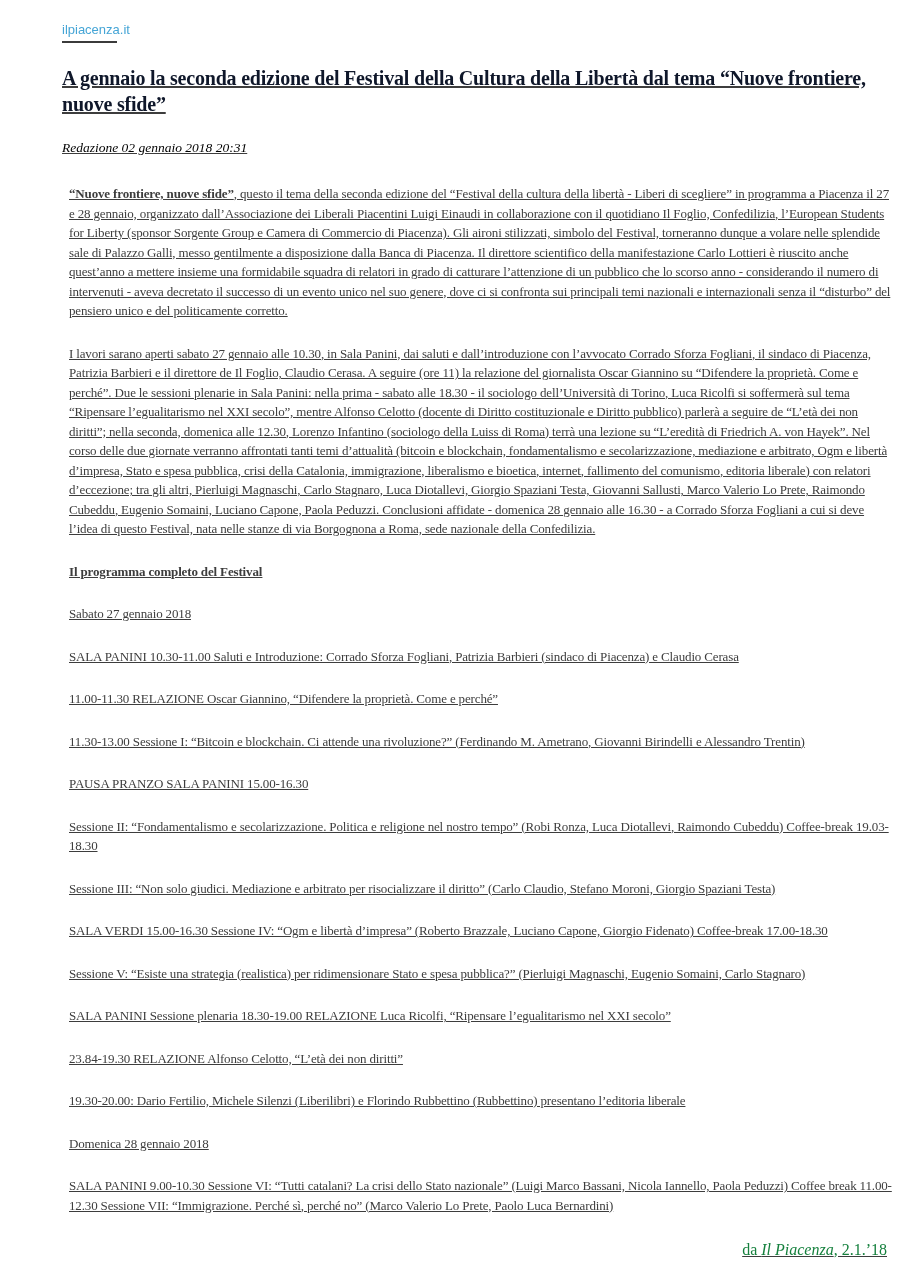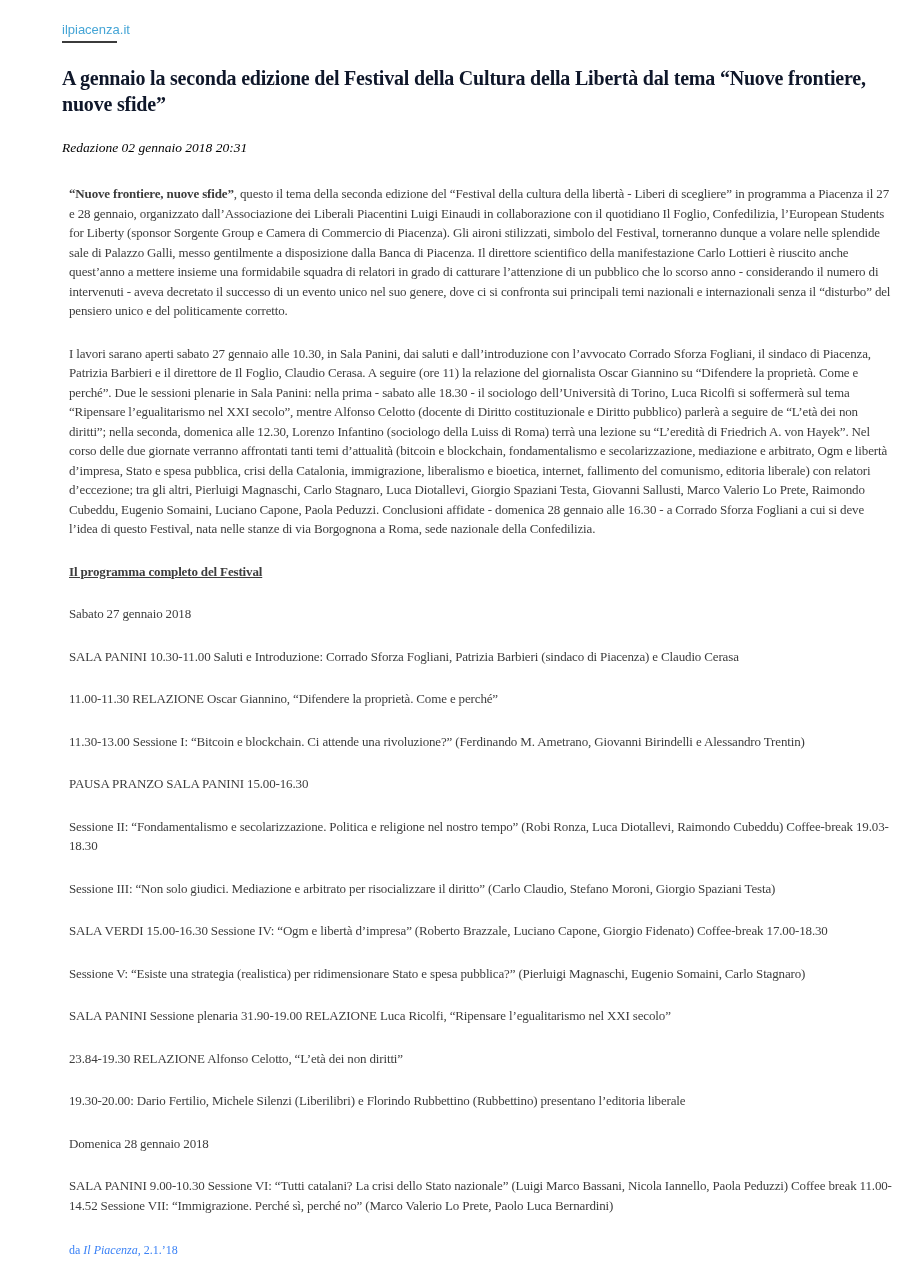--- a/index.html
+++ b/index.html
@@ -11,20 +11,21 @@
     overflow: hidden;
   }
   .page {
     box-sizing: border-box;
     width: 837px;
     height: 1262px;
     padding: 20px 40px 0 62px;
     background: #ffffff;
     font-family: "Liberation Serif", serif;
     color: #3d3d3d;
+    text-decoration: underline;
   }
   .site-link {
     display: inline-block;
     margin-top: 2px;
     font-family: "Liberation Sans", sans-serif;
     font-size: 13px;
     line-height: 16px;
     color: #45a5d6;
     text-decoration: none;
     cursor: pointer;
@@ -71,23 +72,24 @@
     text-decoration: underline;
     text-align: right;
   }
   .program-item {
     margin: 0 0 24px 0;
   }
   .attribution {
     width: 818px;
     margin-left: 7px;
     margin-top: 4px;
-    font-size: 12px;
+    text-align: right;
+    font-size: 16px;
     line-height: 24px;
-    color: #3b82f6;
+    color: #15803d;
     font-family: "Liberation Serif", serif;
   }
 </style>
 </head>
 <body>
 
 <div class="page">
 
   <a class="site-link" href="#">ilpiacenza.it</a>
   <div class="site-rule"></div>
@@ -106,23 +108,23 @@
 
     <p class="program-item">Sabato 27 gennaio 2018</p>
     <p class="program-item">SALA PANINI 10.30-11.00 Saluti e Introduzione: Corrado Sforza Fogliani, Patrizia Barbieri (sindaco di Piacenza) e Claudio Cerasa</p>
     <p class="program-item">11.00-11.30 RELAZIONE Oscar Giannino, “Difendere la proprietà. Come e perché”</p>
     <p class="program-item">11.30-13.00 Sessione I: “Bitcoin e blockchain. Ci attende una rivoluzione?” (Ferdinando M. Ametrano, Giovanni Birindelli e Alessandro Trentin)</p>
     <p class="program-item">PAUSA PRANZO SALA PANINI 15.00-16.30</p>
     <p class="program-item">Sessione II: “Fondamentalismo e secolarizzazione. Politica e religione nel nostro tempo” (Robi Ronza, Luca Diotallevi, Raimondo Cubeddu) Coffee-break 19.03-18.30</p>
     <p class="program-item">Sessione III: “Non solo giudici. Mediazione e arbitrato per risocializzare il diritto” (Carlo Claudio, Stefano Moroni, Giorgio Spaziani Testa)</p>
     <p class="program-item">SALA VERDI 15.00-16.30 Sessione IV: “Ogm e libertà d’impresa” (Roberto Brazzale, Luciano Capone, Giorgio Fidenato) Coffee-break 17.00-18.30</p>
     <p class="program-item">Sessione V: “Esiste una strategia (realistica) per ridimensionare Stato e spesa pubblica?” (Pierluigi Magnaschi, Eugenio Somaini, Carlo Stagnaro)</p>
-    <p class="program-item">SALA PANINI Sessione plenaria 31.90-19.00 RELAZIONE Luca Ricolfi, “Ripensare l’egualitarismo nel XXI secolo”</p>
+    <p class="program-item">SALA PANINI Sessione plenaria 18.30-19.00 RELAZIONE Luca Ricolfi, “Ripensare l’egualitarismo nel XXI secolo”</p>
     <p class="program-item">23.84-19.30 RELAZIONE Alfonso Celotto, “L’età dei non diritti”</p>
     <p class="program-item">19.30-20.00: Dario Fertilio, Michele Silenzi (Liberilibri) e Florindo Rubbettino (Rubbettino) presentano l’editoria liberale</p>
     <p class="program-item">Domenica 28 gennaio 2018</p>
-    <p class="program-item">SALA PANINI 9.00-10.30 Sessione VI: “Tutti catalani? La crisi dello Stato nazionale” (Luigi Marco Bassani, Nicola Iannello, Paola Peduzzi) Coffee break 11.00-14.52 Sessione VII: “Immigrazione. Perché sì, perché no” (Marco Valerio Lo Prete, Paolo Luca Bernardini)</p>
+    <p class="program-item">SALA PANINI 9.00-10.30 Sessione VI: “Tutti catalani? La crisi dello Stato nazionale” (Luigi Marco Bassani, Nicola Iannello, Paola Peduzzi) Coffee break 11.00-12.30 Sessione VII: “Immigrazione. Perché sì, perché no” (Marco Valerio Lo Prete, Paolo Luca Bernardini)</p>
 
   </div>
 
   <div class="attribution"><span>da </span><em>Il Piacenza</em><span>, 2.1.’18</span></div>
 
 </div>
 
 </body></html>

